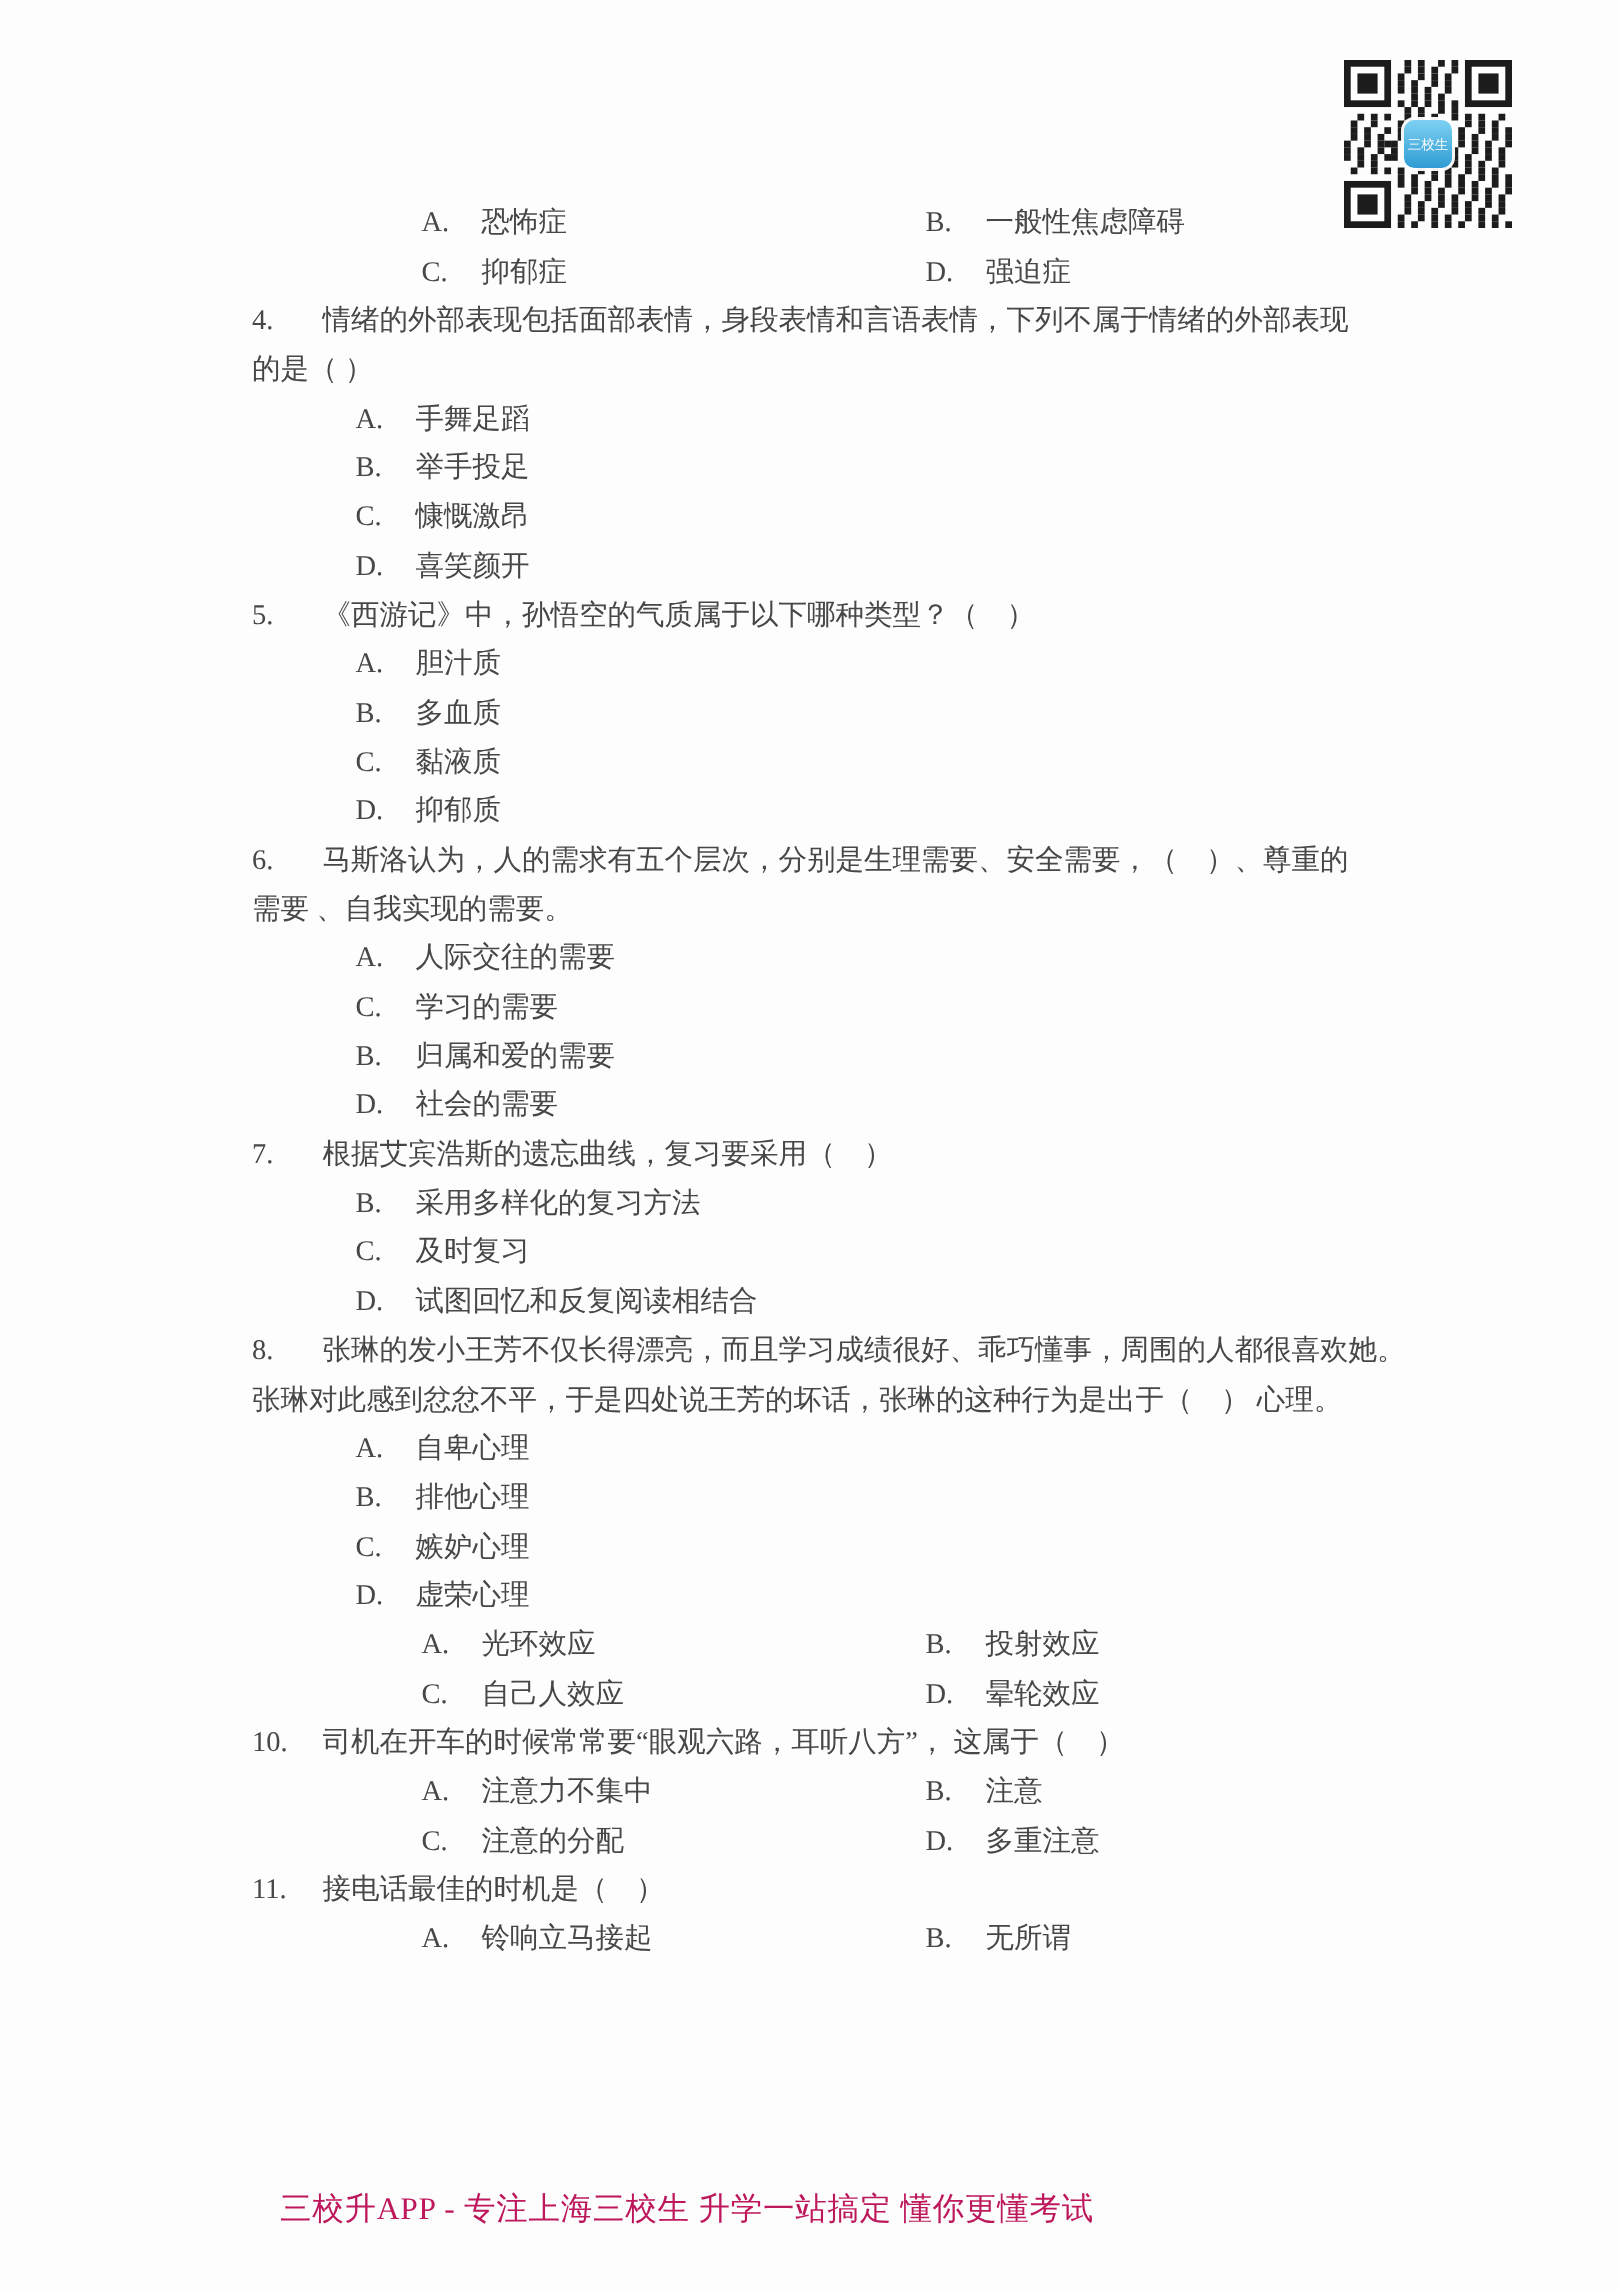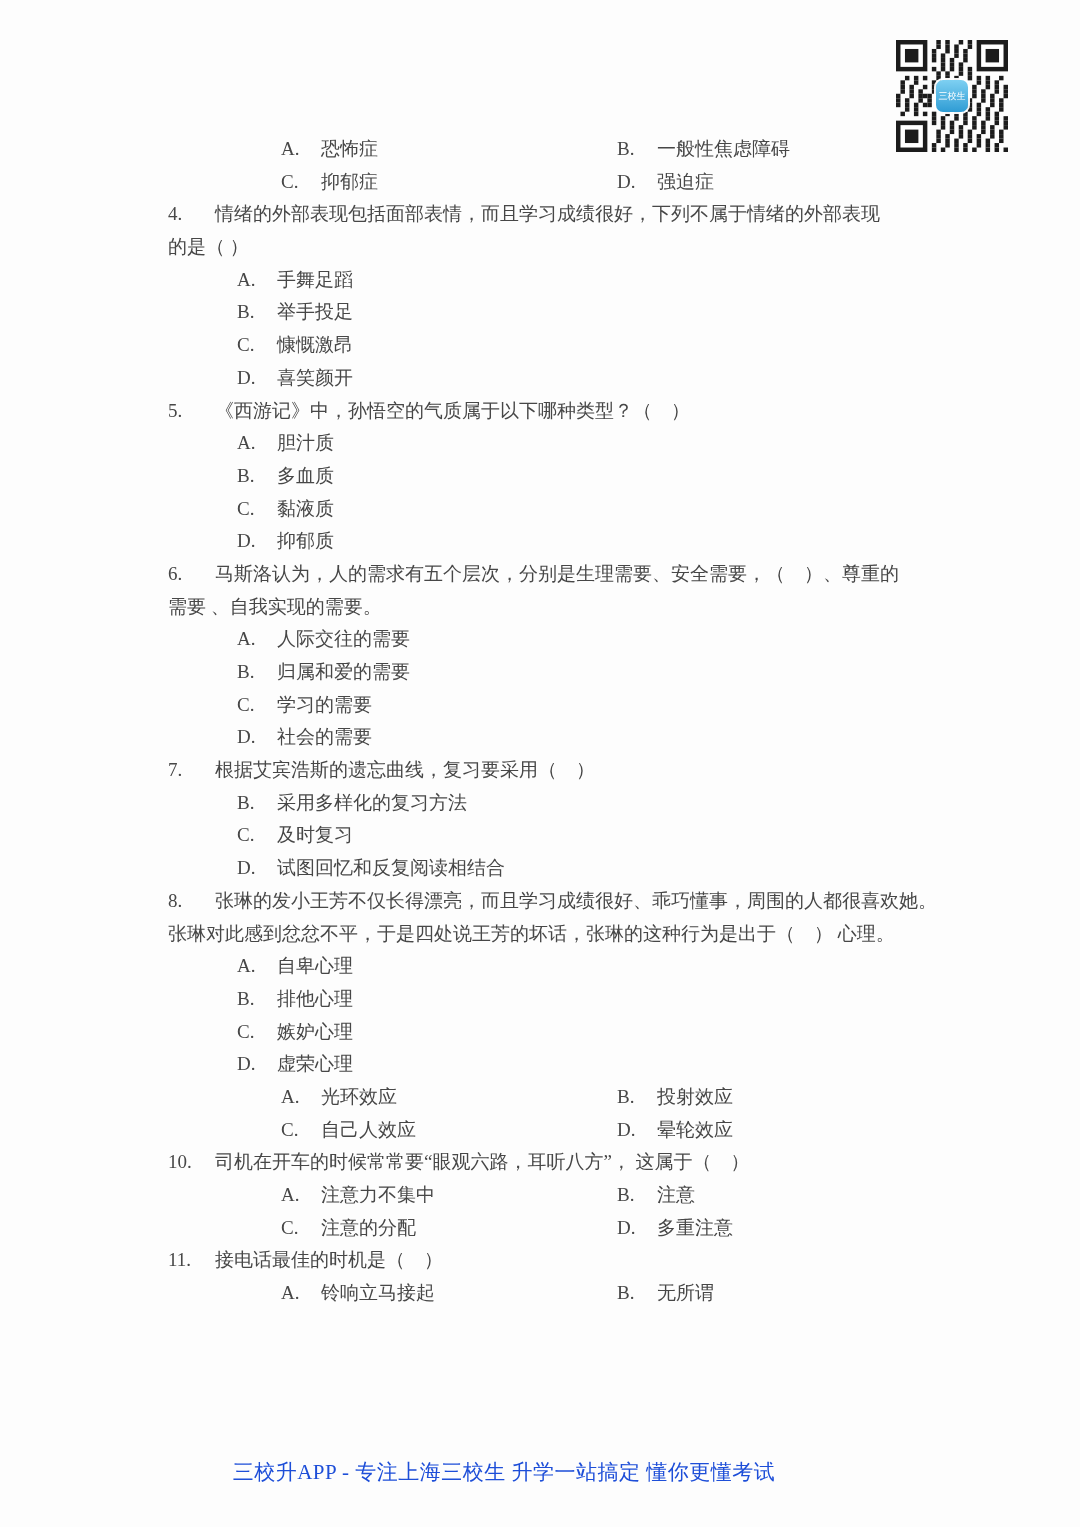--- a/index.html
+++ b/index.html
@@ -12,21 +12,21 @@
   #questions{position:absolute;left:0;top:133px;width:1080px;}
   .row{height:32.7px;line-height:32.7px;font-size:19px;white-space:nowrap;}
   .q-line{padding-left:168px;}
   .q-num{display:inline-block;width:47px;}
   .opt-row{padding-left:237px;}
   .opt-letter{display:inline-block;width:40px;}
   .opt-cell{display:inline-block;}
   .opt-cell.col1{width:336px;margin-left:44px;}
   .footer{
     position:absolute;left:0;top:1458px;width:916px;
-    text-align:center;font-size:21px;color:#1d4ed8;letter-spacing:0.5px;margin-left:46px;
+    text-align:center;font-size:21px;color:#be185d;letter-spacing:0.5px;
   }
   .qr{position:absolute;left:896px;top:40px;width:112px;height:112px;}
   .qr svg{display:block;width:112px;height:112px;}
   .qr-logo{
     position:absolute;left:50%;top:50%;transform:translate(-50%,-50%);
     width:32px;height:32px;border-radius:7px;
     background:linear-gradient(180deg,#7ed0f2,#2f9cd4);
     box-shadow:0 0 0 2px rgba(255,255,255,.95);
     display:flex;align-items:center;justify-content:center;
   }
@@ -221,40 +221,40 @@
       <span>三校生</span>
     </div>
   </div>
 
   <div id="questions">
       <div>
         <div class="row opt-row"><span class="opt-cell col1"><span class="opt-letter">A.</span><span>恐怖症</span></span><span class="opt-cell"><span class="opt-letter">B.</span><span>一般性焦虑障碍</span></span></div>
         <div class="row opt-row"><span class="opt-cell col1"><span class="opt-letter">C.</span><span>抑郁症</span></span><span class="opt-cell"><span class="opt-letter">D.</span><span>强迫症</span></span></div>
       </div>
       <div>
-        <div class="row q-line"><span class="q-num">4.</span><span>情绪的外部表现包括面部表情，而且学习成绩很好，下列不属于情绪的外部表现</span></div>
+        <div class="row q-line"><span class="q-num">4.</span><span>情绪的外部表现包括面部表情，身段表情和言语表情，下列不属于情绪的外部表现</span></div>
         <div class="row q-line"><span>的是（ ）</span></div>
         <div class="row opt-row"><span class="opt-cell"><span class="opt-letter">A.</span><span>手舞足蹈</span></span></div>
         <div class="row opt-row"><span class="opt-cell"><span class="opt-letter">B.</span><span>举手投足</span></span></div>
         <div class="row opt-row"><span class="opt-cell"><span class="opt-letter">C.</span><span>慷慨激昂</span></span></div>
         <div class="row opt-row"><span class="opt-cell"><span class="opt-letter">D.</span><span>喜笑颜开</span></span></div>
       </div>
       <div>
         <div class="row q-line"><span class="q-num">5.</span><span>《西游记》中，孙悟空的气质属于以下哪种类型？（　）</span></div>
         <div class="row opt-row"><span class="opt-cell"><span class="opt-letter">A.</span><span>胆汁质</span></span></div>
         <div class="row opt-row"><span class="opt-cell"><span class="opt-letter">B.</span><span>多血质</span></span></div>
         <div class="row opt-row"><span class="opt-cell"><span class="opt-letter">C.</span><span>黏液质</span></span></div>
         <div class="row opt-row"><span class="opt-cell"><span class="opt-letter">D.</span><span>抑郁质</span></span></div>
       </div>
       <div>
         <div class="row q-line"><span class="q-num">6.</span><span>马斯洛认为，人的需求有五个层次，分别是生理需要、安全需要，（　）、尊重的</span></div>
         <div class="row q-line"><span>需要 、自我实现的需要。</span></div>
         <div class="row opt-row"><span class="opt-cell"><span class="opt-letter">A.</span><span>人际交往的需要</span></span></div>
+        <div class="row opt-row"><span class="opt-cell"><span class="opt-letter">C.</span><span>学习的需要</span></span></div>
         <div class="row opt-row"><span class="opt-cell"><span class="opt-letter">B.</span><span>归属和爱的需要</span></span></div>
-        <div class="row opt-row"><span class="opt-cell"><span class="opt-letter">C.</span><span>学习的需要</span></span></div>
         <div class="row opt-row"><span class="opt-cell"><span class="opt-letter">D.</span><span>社会的需要</span></span></div>
       </div>
       <div>
         <div class="row q-line"><span class="q-num">7.</span><span>根据艾宾浩斯的遗忘曲线，复习要采用（　）</span></div>
         <div class="row opt-row"><span class="opt-cell"><span class="opt-letter">B.</span><span>采用多样化的复习方法</span></span></div>
         <div class="row opt-row"><span class="opt-cell"><span class="opt-letter">C.</span><span>及时复习</span></span></div>
         <div class="row opt-row"><span class="opt-cell"><span class="opt-letter">D.</span><span>试图回忆和反复阅读相结合</span></span></div>
       </div>
       <div>
         <div class="row q-line"><span class="q-num">8.</span><span>张琳的发小王芳不仅长得漂亮，而且学习成绩很好、乖巧懂事，周围的人都很喜欢她。</span></div>

